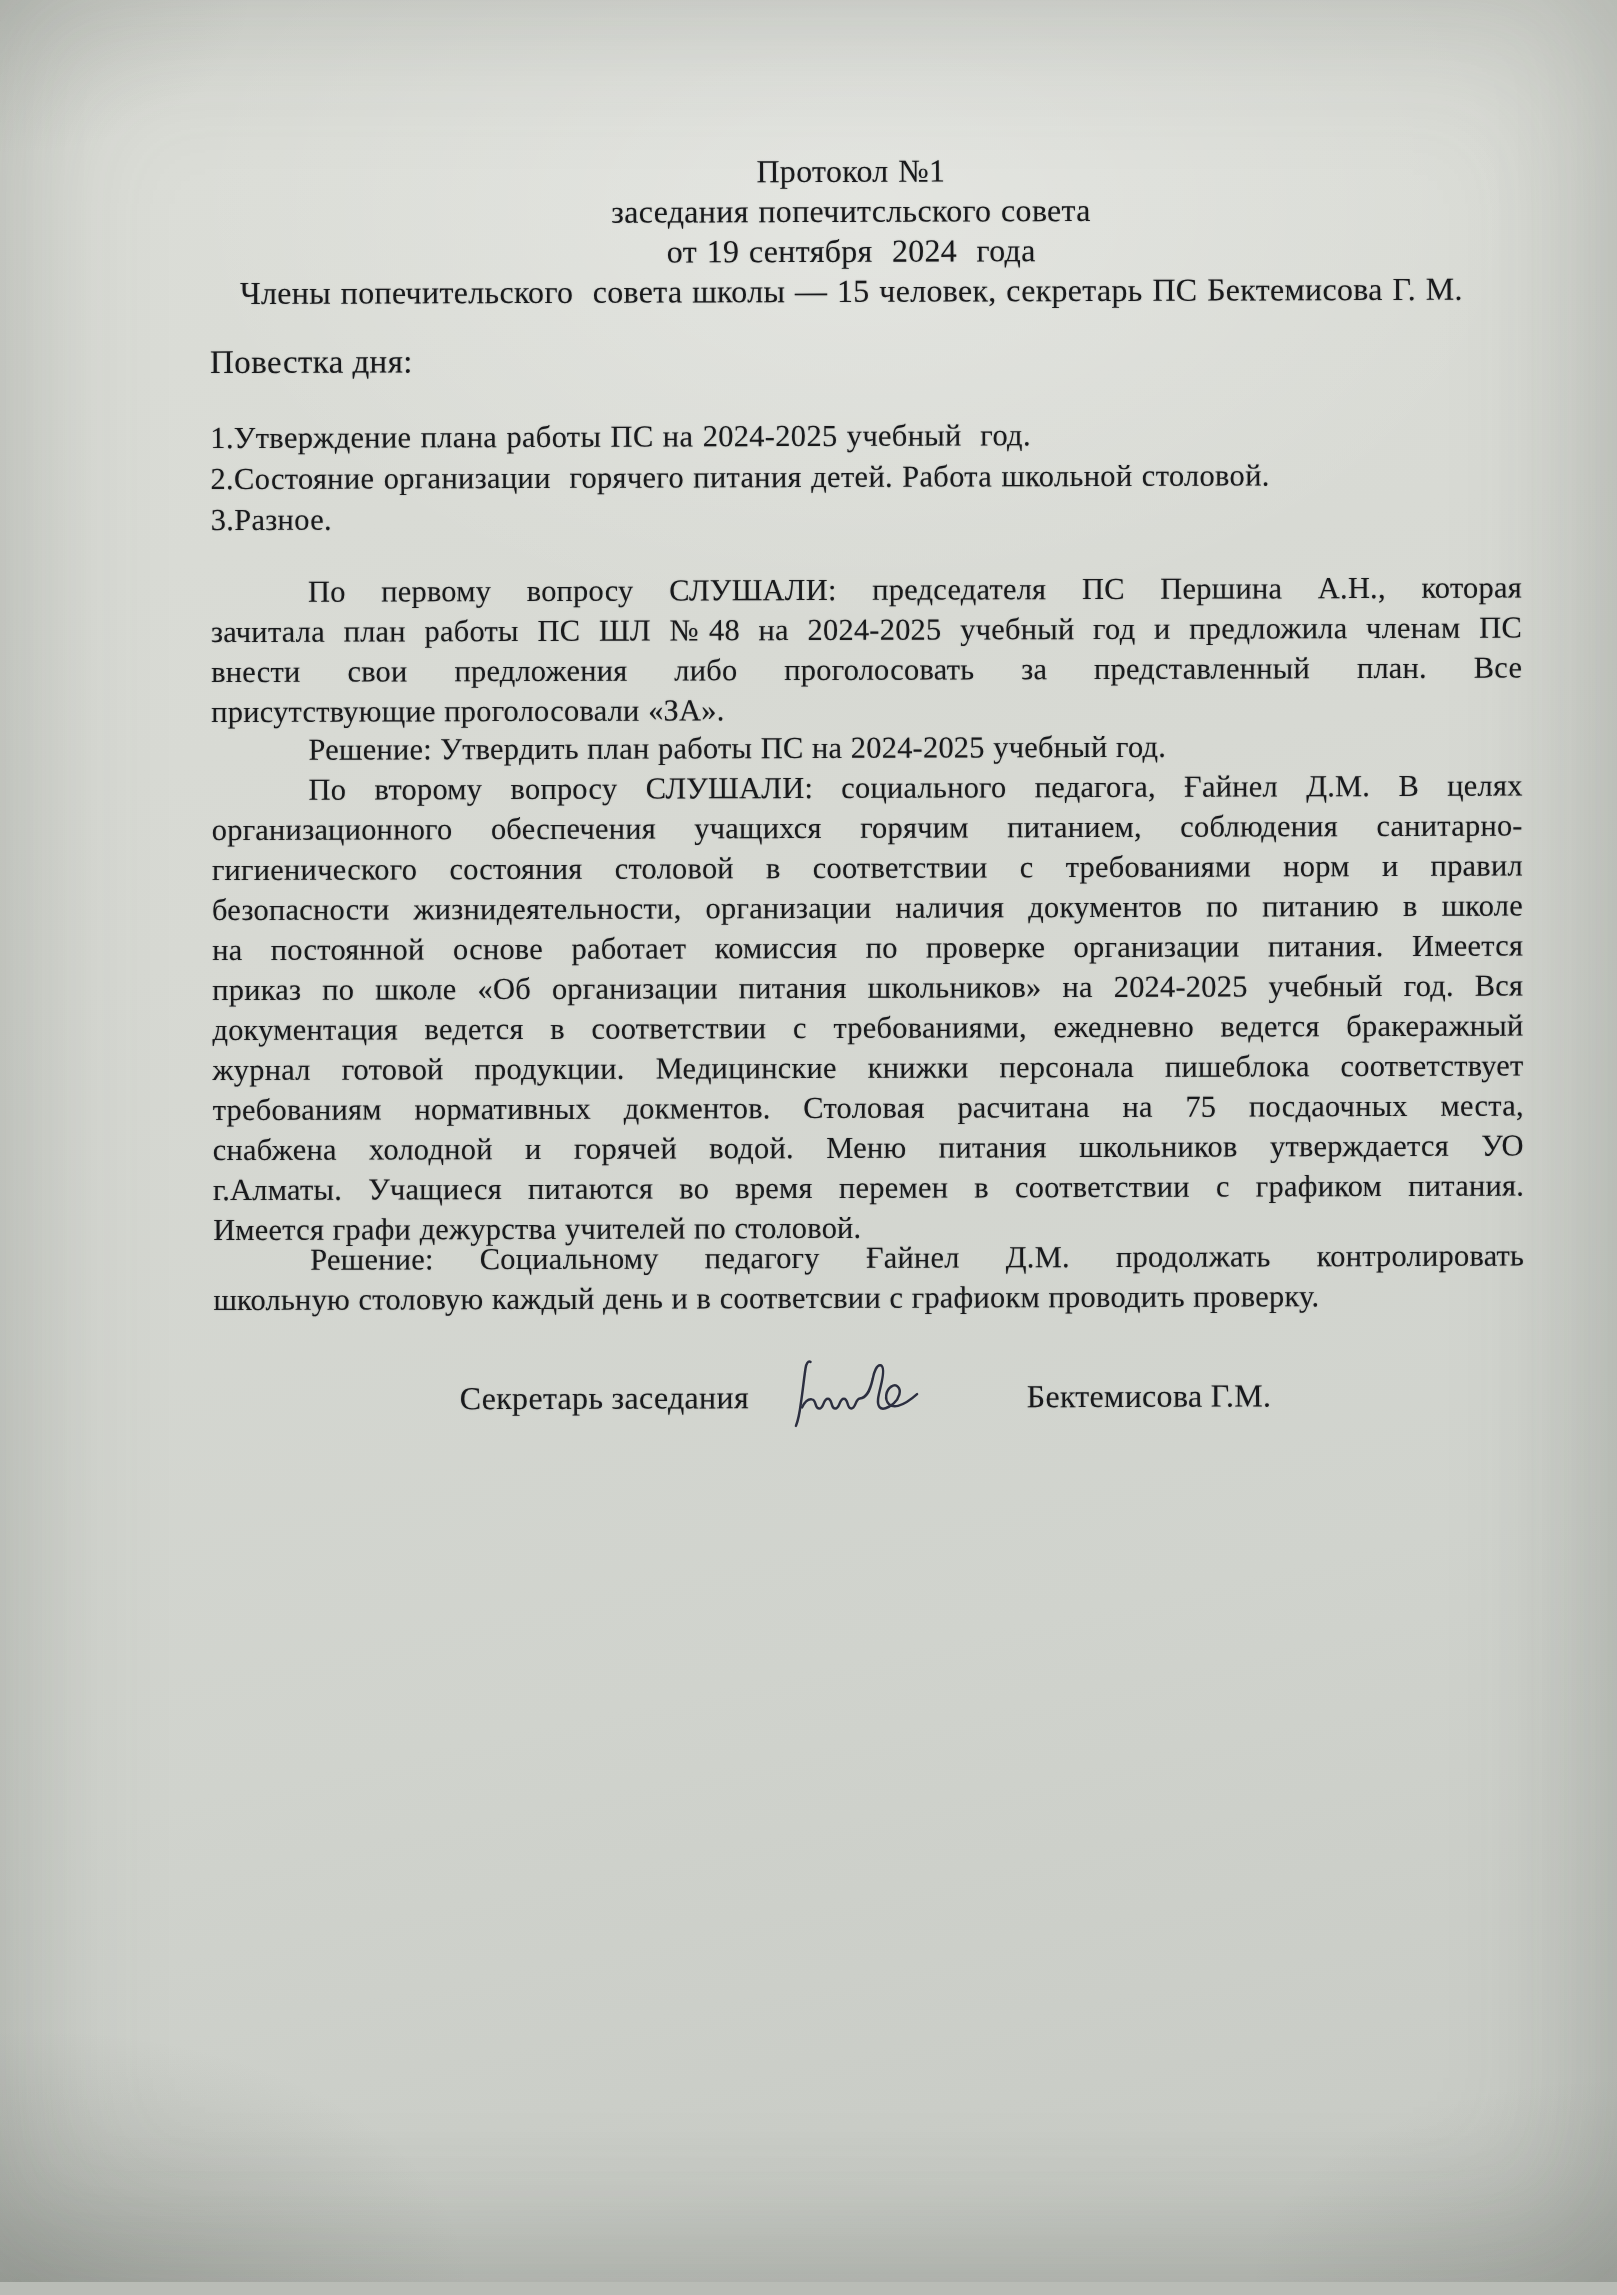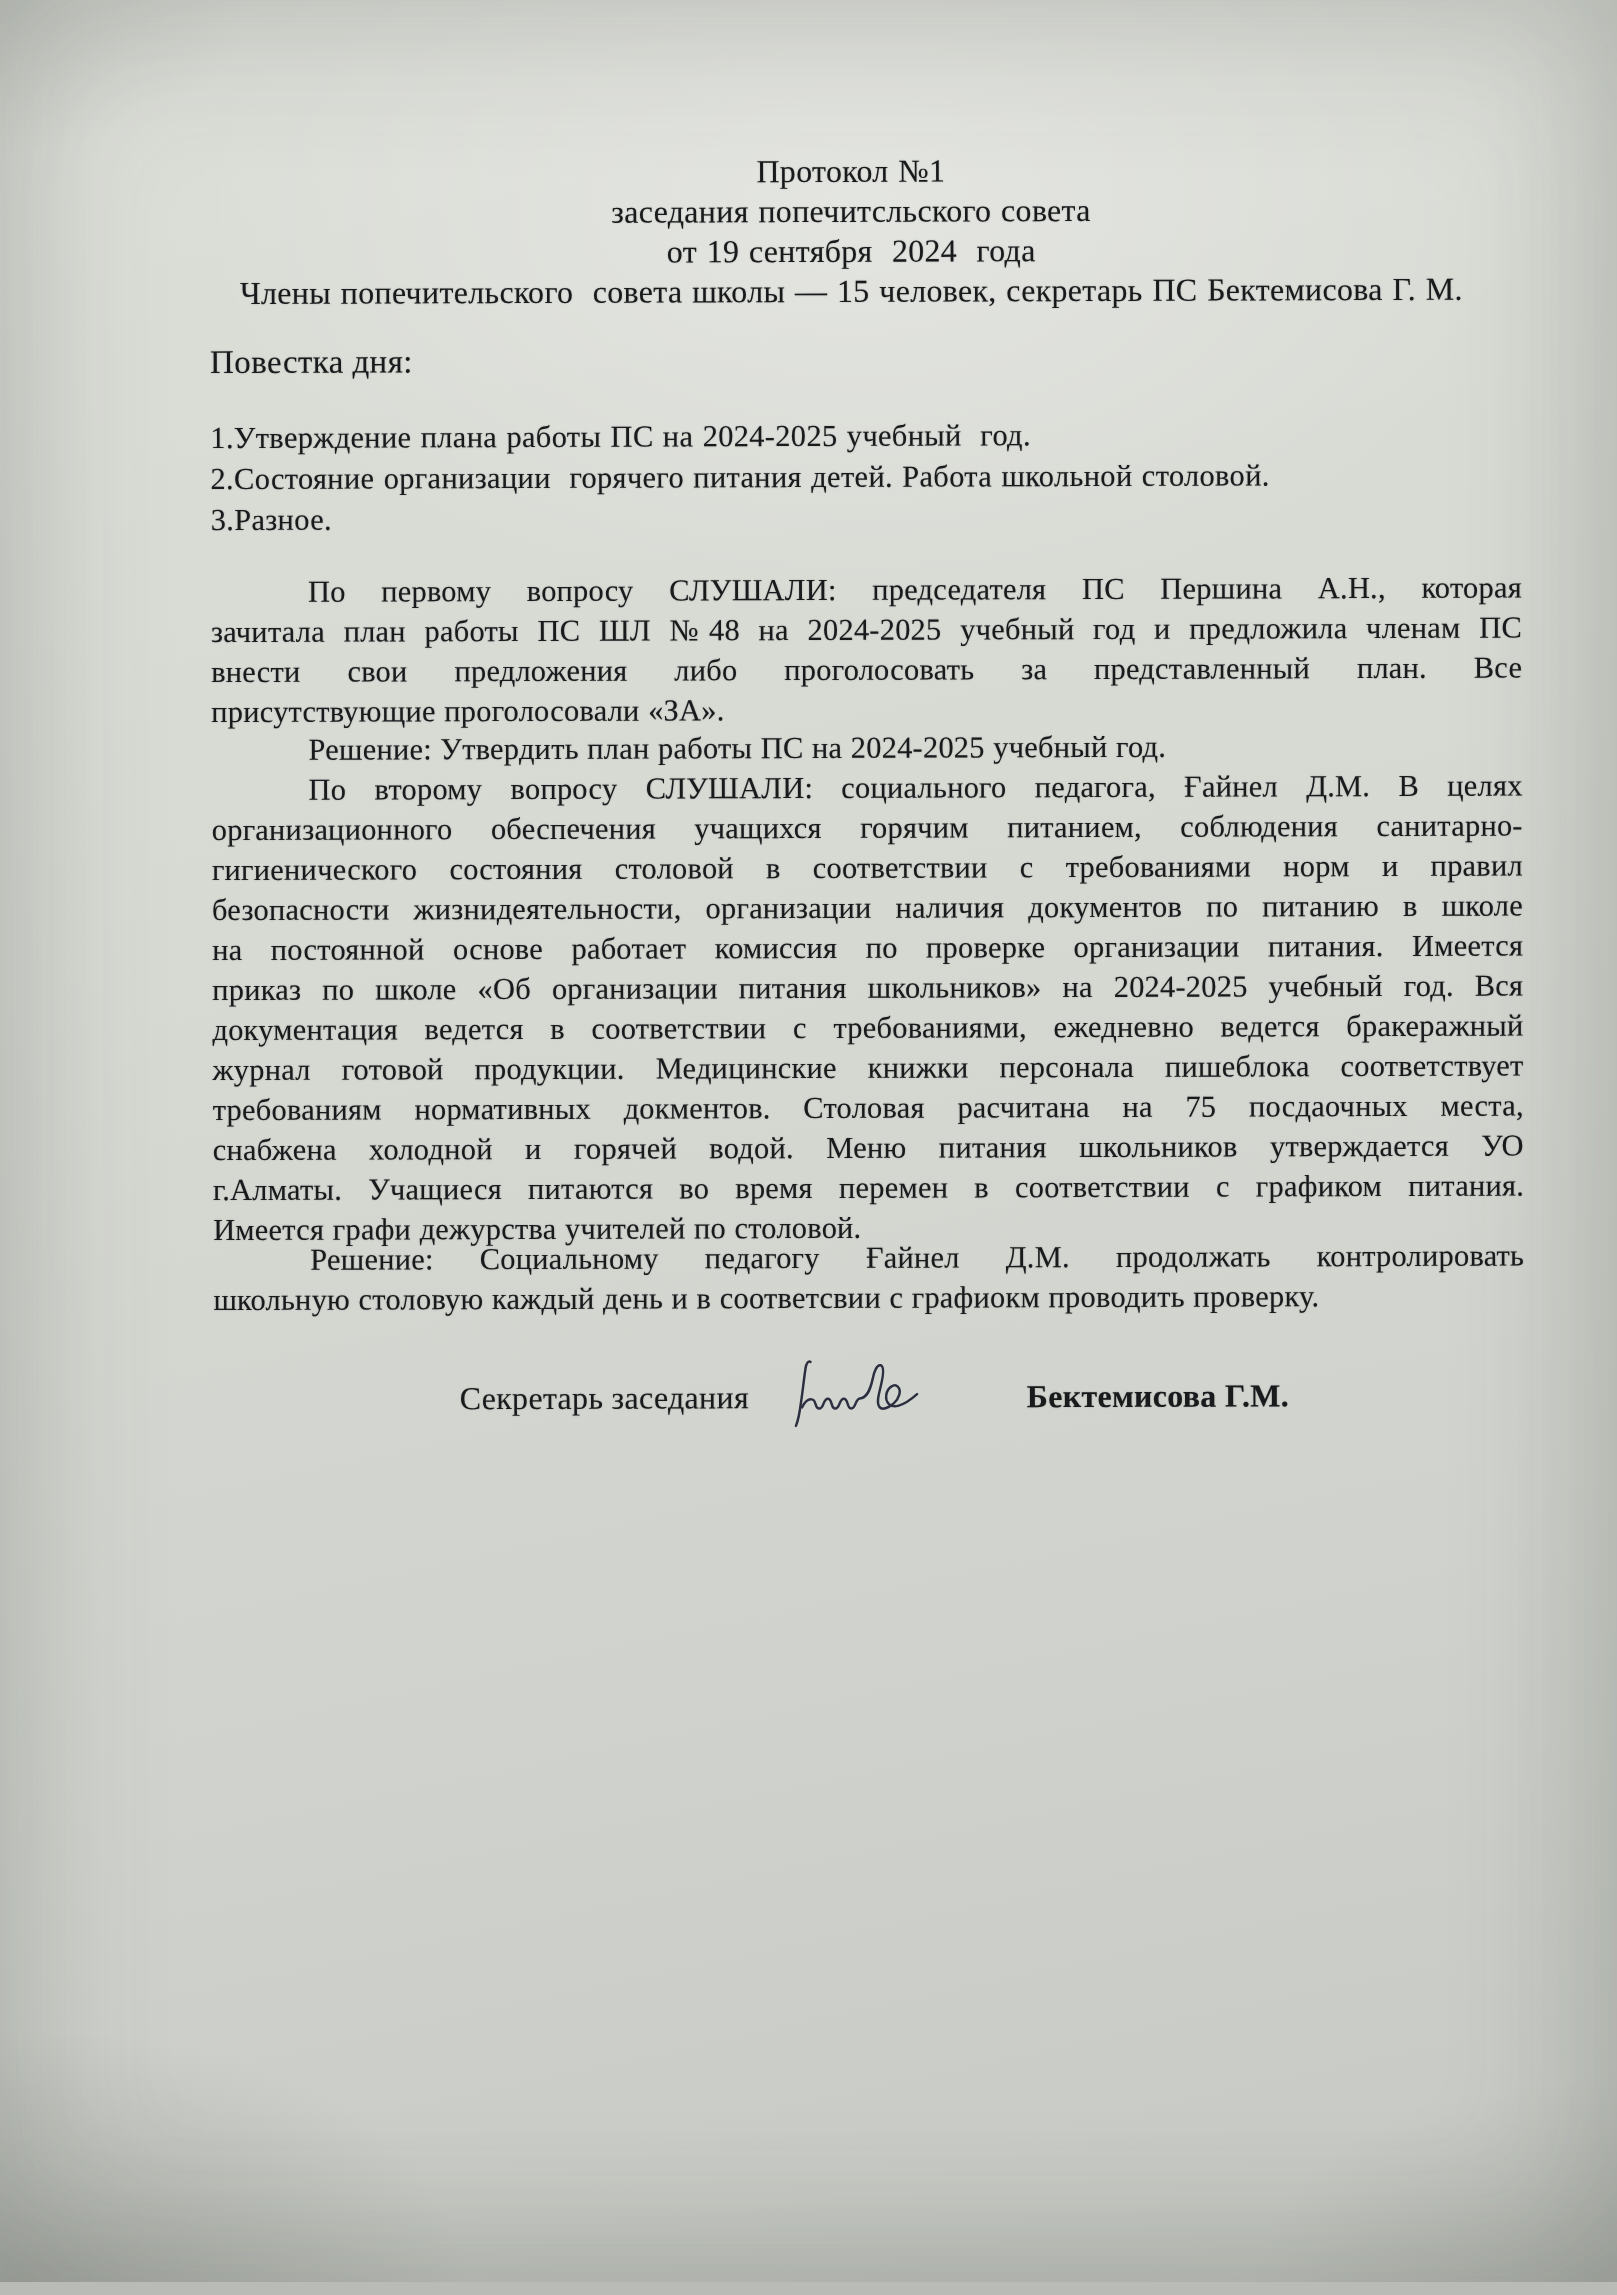--- a/index.html
+++ b/index.html
@@ -70,21 +70,21 @@
   .jline { text-align: justify; text-align-last: justify; }
   .jline.last { text-align-last: left; }
   .indent { text-indent: 97px; }
 
   .signature-row {
     top: 1377px; left: 0; width: 1618px; height: 90px;
     font-size: 32px; line-height: 40px;
     letter-spacing: 0.3px;
   }
   .sig-role { position: absolute; left: 458px; top: 0; }
-  .sig-name { position: absolute; left: 1025px; top: 0; font-weight: bold; }
+  .sig-name { position: absolute; left: 1025px; top: 0; }
   .sig-ink {
     position: absolute; left: 771px; top: -25px;
     width: 194px; height: 80px;
   }
   .sig-ink svg { width: 100%; height: 100%; }
 </style>
 </head>
 <body>
 
 <div class="page">

